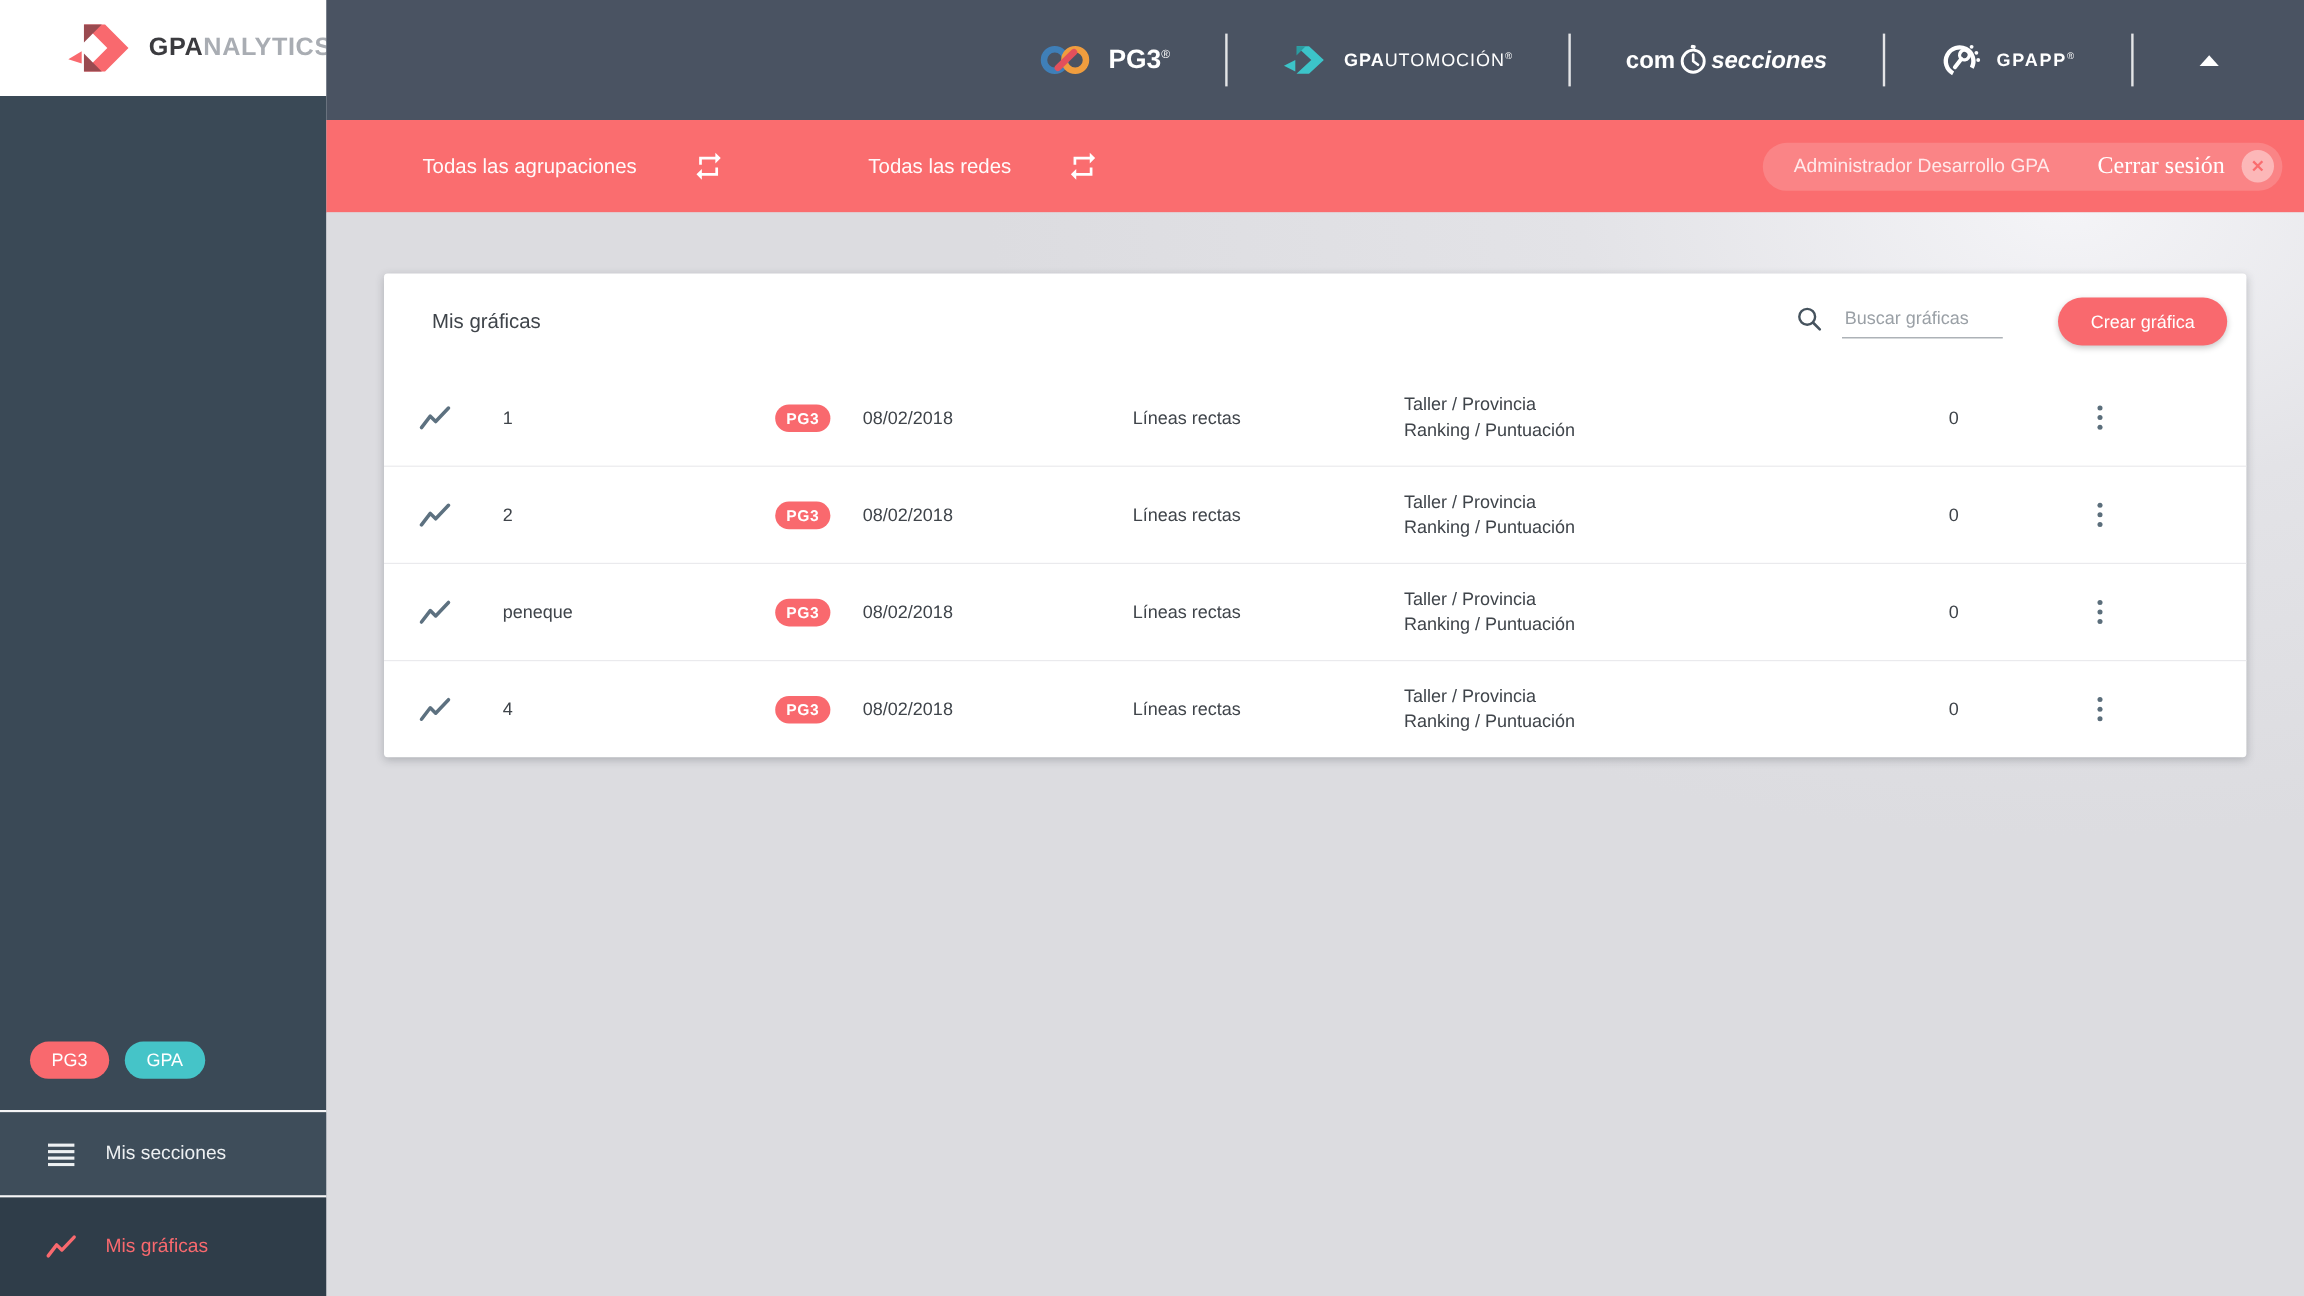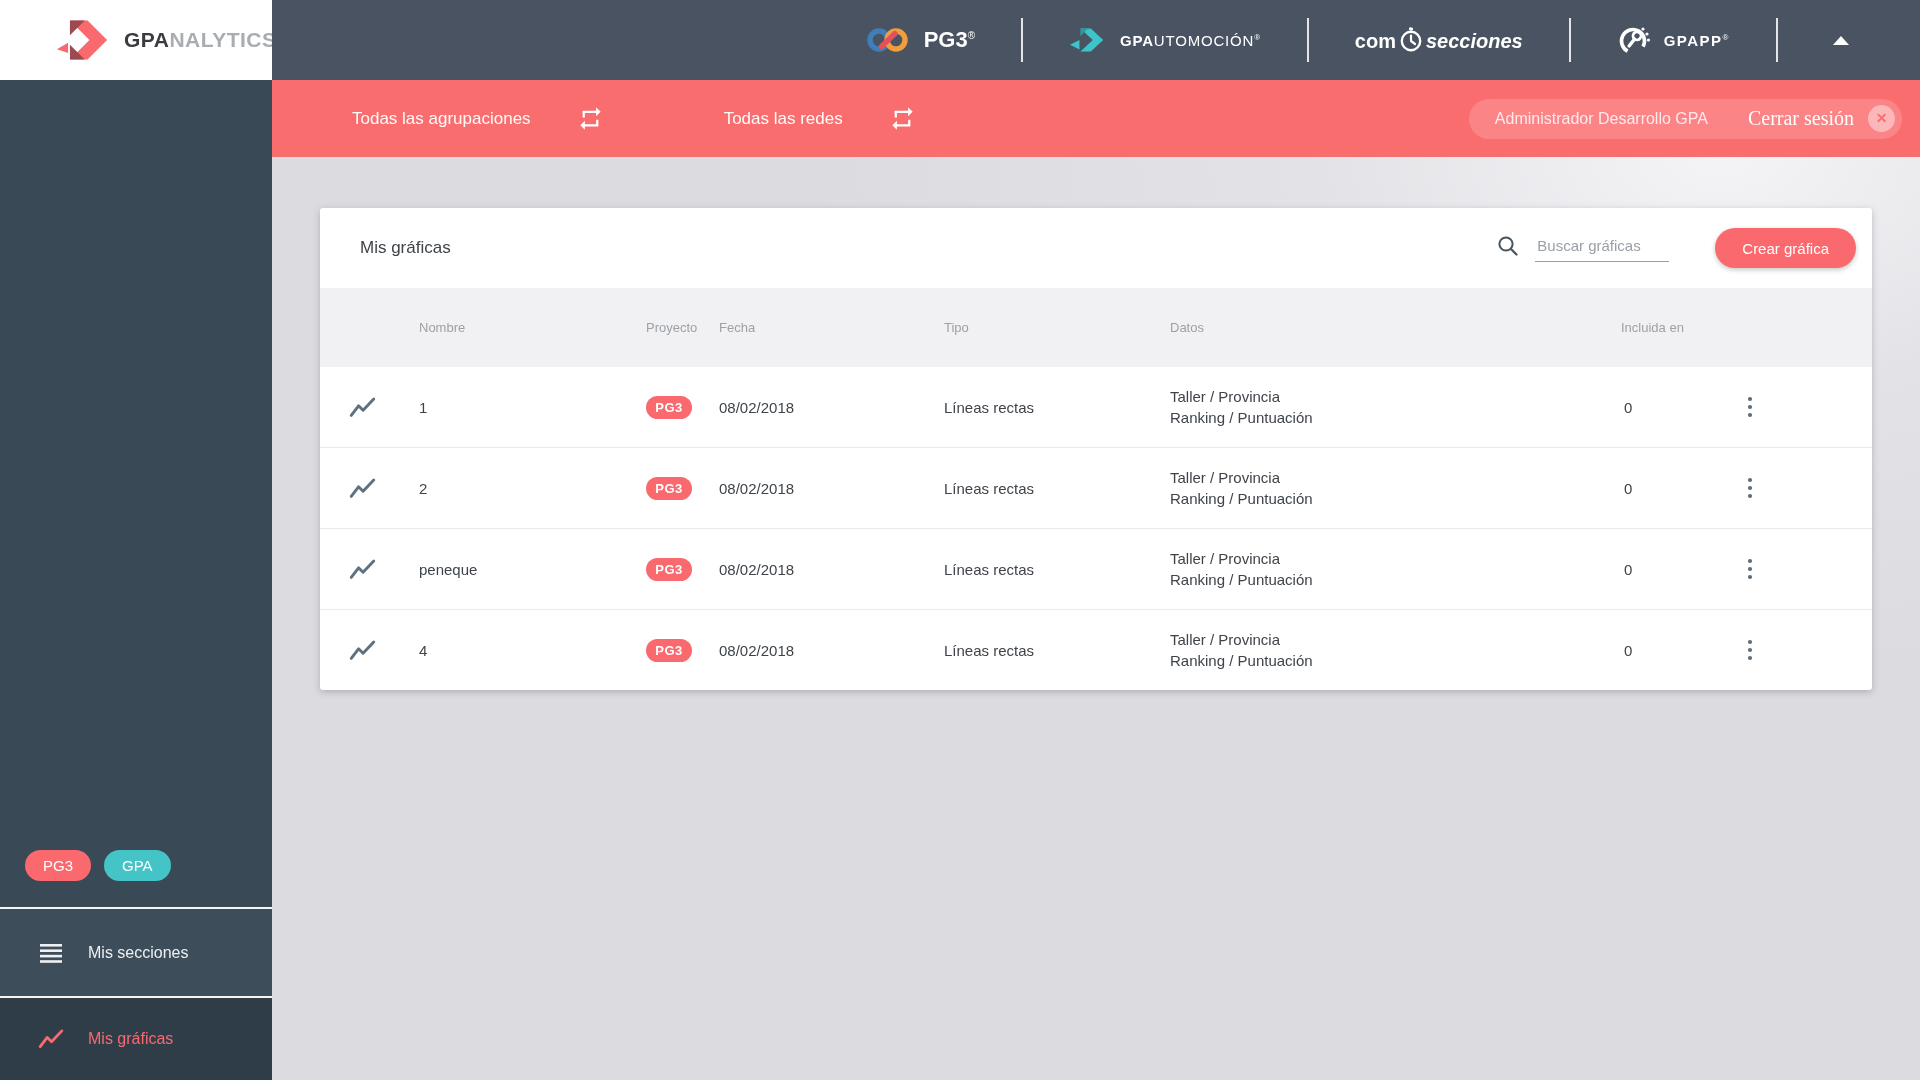--- a/index.html
+++ b/index.html
@@ -11,30 +11,30 @@
   .logo-area{height:80px;background:#ffffff;display:flex;align-items:center;padding-left:56px;gap:16px;flex:none;}
   .logo-text{font-size:21px;font-weight:bold;color:#3b3b3f;letter-spacing:.5px;white-space:nowrap;}
   .logo-text .light{color:#a9adb3;}
   .logo-text sup{font-size:10px;color:#6e6e72;font-weight:normal;}
   .sidebar-badges{margin-top:auto;padding:0 0 26px 25px;display:flex;gap:13px;}
   .pill-badge{height:31px;padding:0 18px;border-radius:16px;color:#fff;font-size:15px;
     display:flex;align-items:center;justify-content:center;}
   .pill-badge.coral{background:#f9696e;}
   .pill-badge.teal{background:#45c4c8;}
   .side-divider{height:2px;background:rgba(255,255,255,.95);flex:none;}
-  .nav-item{height:87px;display:flex;align-items:center;padding-left:38px;gap:24px;
+  .nav-item{height:69px;display:flex;align-items:center;padding-left:38px;gap:24px;
     font-size:16px;color:#edf0f2;background:#3e4d5a;cursor:pointer;flex:none;}
   .nav-item.active{height:82px;background:#2f3d49;color:#f9696e;}
   .nav-icon{width:26px;height:26px;display:flex;align-items:center;justify-content:center;}
 
   
   .main-col{flex:1;display:flex;flex-direction:column;min-width:0;}
 
   
-  .topbar{height:80px;background:#4a5362;display:flex;align-items:center;
+  .topbar{height:100px;background:#4a5362;display:flex;align-items:center;
     justify-content:flex-end;padding-right:62px;flex:none;}
   .brand{display:flex;align-items:center;gap:13px;color:#fff;white-space:nowrap;}
   .brand-sep{width:2px;height:44px;background:rgba(255,255,255,.85);margin:0 46px;flex:none;}
   .brand-pg3-text{font-size:22px;font-weight:bold;}
   .brand-pg3-text sup{font-size:10px;font-weight:normal;}
   .brand-auto-text{font-size:15px;letter-spacing:.8px;}
   .brand-auto-text b{font-weight:bold;}
   .brand-auto-text sup{font-size:8px;}
   .brand-cvm{font-size:20px;font-weight:bold;display:flex;align-items:flex-end;gap:3px;}
   .brand-cvm .it{font-style:italic;}
@@ -244,30 +244,20 @@
                 <circle cx="10" cy="10" r="6.6" fill="none" stroke="#46535e" stroke-width="2"></circle>
                 <line x1="15.2" y1="15.2" x2="20.5" y2="20.5" stroke="#46535e" stroke-width="2.2" stroke-linecap="round"></line>
               </svg>
             </span>
             <input type="text" value="" placeholder="Buscar gráficas" style="">
           </div>
 
           <button class="create-btn">Crear gráfica</button>
         </div>
 
-        <div class="trow thead">
-          <span></span>
-          <span>Nombre</span>
-          <span>Proyecto</span>
-          <span>Fecha</span>
-          <span>Tipo</span>
-          <span>Datos</span>
-          <span>Incluida en</span>
-          <span></span>
-        </div>
 
         <div class="trow tbody-row">
           <span class="cell-icon">
             <svg width="27" height="23" viewBox="0 0 24 20">
                 <path d="M2 17 L8.5 8.5 L12.5 12.5 L22 2.5" fill="none" stroke="#5d7180" stroke-width="2.6" stroke-linecap="round" stroke-linejoin="round"></path>
               </svg>
           </span>
           <span>1</span>
           <span><span class="proj-badge">PG3</span></span>
           <span>08/02/2018</span>

